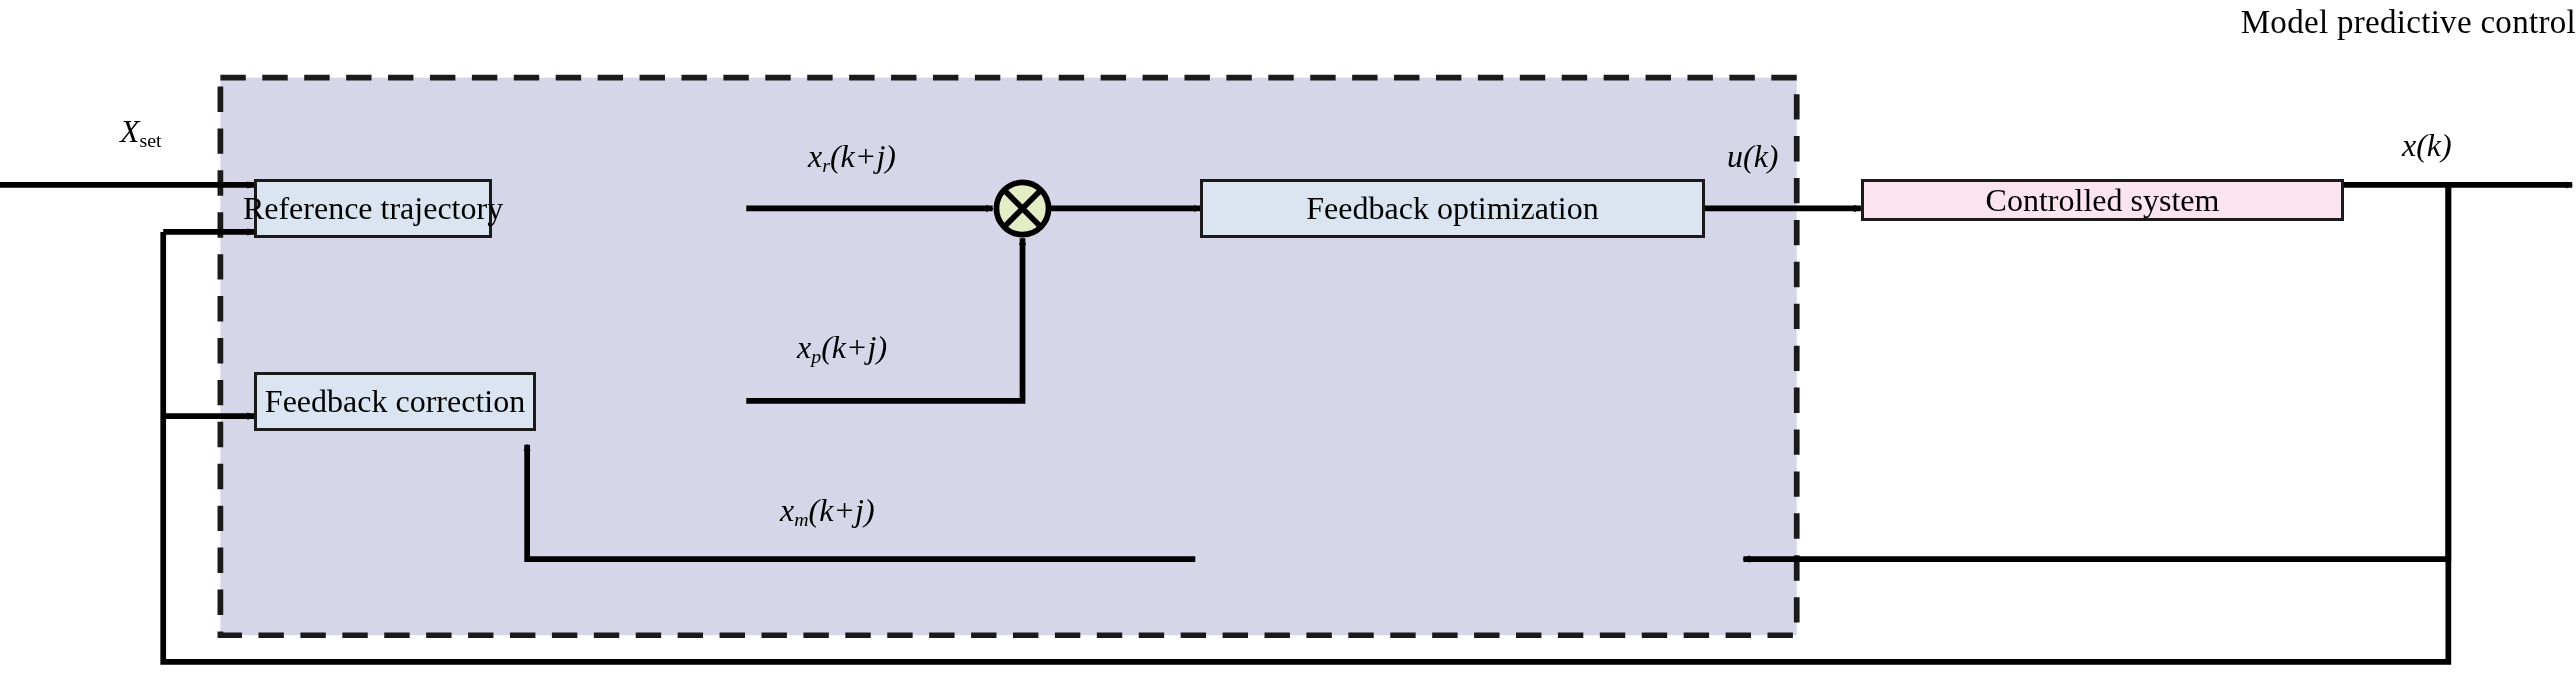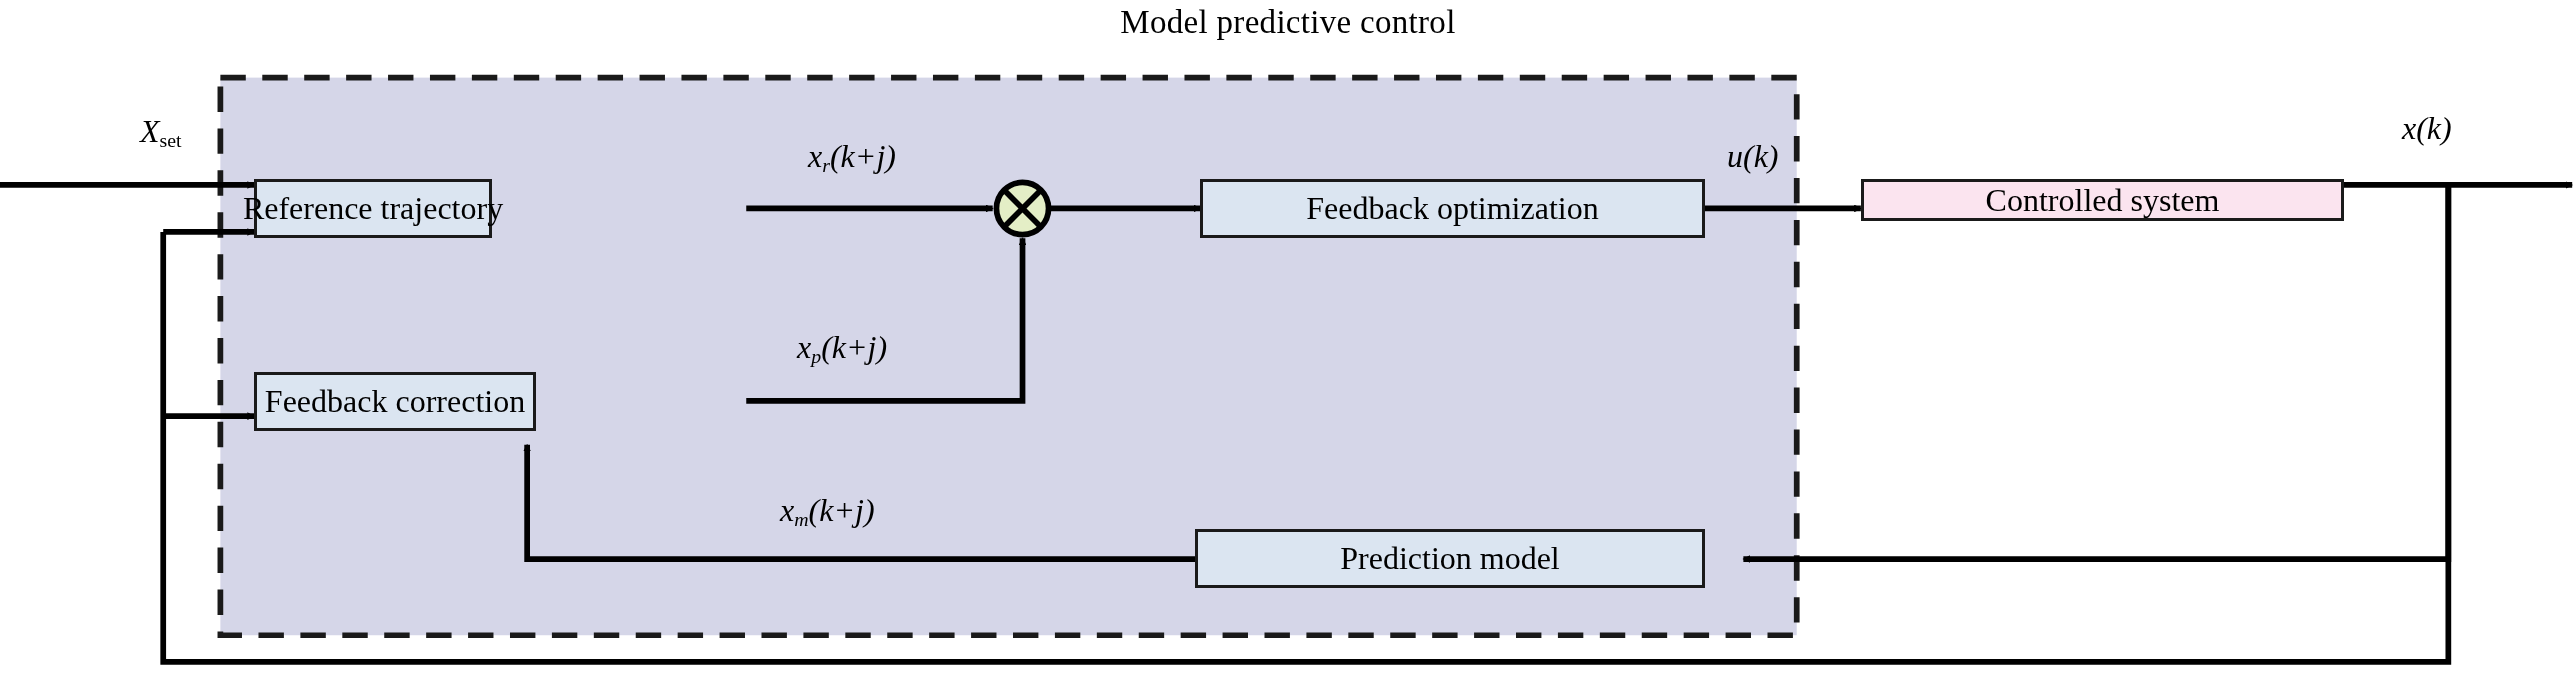--- a/index.html
+++ b/index.html
@@ -20,21 +20,21 @@
     left: 0;
     top: 0;
     width: 2576px;
     height: 690px;
   }
   .diagram-title {
     position: absolute;
     left: 0;
     top: 3.8px;
     width: 2576px;
-    text-align: center;
+    text-align: right;
     font-size: 33px;
     color: #000000;
     font-family: "Liberation Serif", "DejaVu Serif", serif;
     letter-spacing: 0.3px;
   }
   .blk {
     position: absolute;
     box-sizing: border-box;
     border: 3.2px solid #1a1a1a;
     display: flex;
@@ -128,40 +128,37 @@
   </div>
 
   <div class="blk blk-blue" style="left:1200px; top:179px; width:505px; height:59px;">
     <span>Feedback optimization</span>
   </div>
 
   <div class="blk blk-blue" style="left:254px; top:372px; width:282px; height:59px;">
     <span>Feedback correction</span>
   </div>
 
-  <div class="blk blk-blue" style="left:1195px; top:529px; width:510px; height:59px;">
-    <span>Prediction model</span>
-  </div>
 
   <div class="blk blk-pink" style="left:1861px; top:179px; width:483px; height:42px;">
     <span>Controlled system</span>
   </div>
 
   <svg style="position:absolute; left:992px; top:178px; width:61px; height:61px;" viewBox="0 0 96 96" xmlns="http://www.w3.org/2000/svg">
     <circle cx="48" cy="48" r="41" fill="#e4eec6" stroke="#000000" stroke-width="9"></circle>
     <line x1="19" y1="19" x2="77" y2="77" stroke="#000000" stroke-width="9"></line>
     <line x1="77" y1="19" x2="19" y2="77" stroke="#000000" stroke-width="9"></line>
   </svg>
 
-  <div class="sig" style="left:140px; top:113px;">X<sub class="up">set</sub></div>
+  <div class="sig" style="left:120px; top:113px;">X<sub class="up">set</sub></div>
 
   <div class="sig" style="left:808px; top:138px;">x<sub>r</sub><span class="paren">(k+j)</span></div>
 
   <div class="sig" style="left:797px; top:329px;">x<sub>p</sub><span class="paren">(k+j)</span></div>
 
   <div class="sig" style="left:780px; top:492px;">x<sub>m</sub><span class="paren">(k+j)</span></div>
 
   <div class="sig" style="left:1727px; top:138px;">u<span class="paren">(k)</span></div>
 
-  <div class="sig" style="left:2402px; top:110px;">x<span class="paren">(k)</span></div>
+  <div class="sig" style="left:2402px; top:127px;">x<span class="paren">(k)</span></div>
 
 </div>
 
 
 </body></html>

